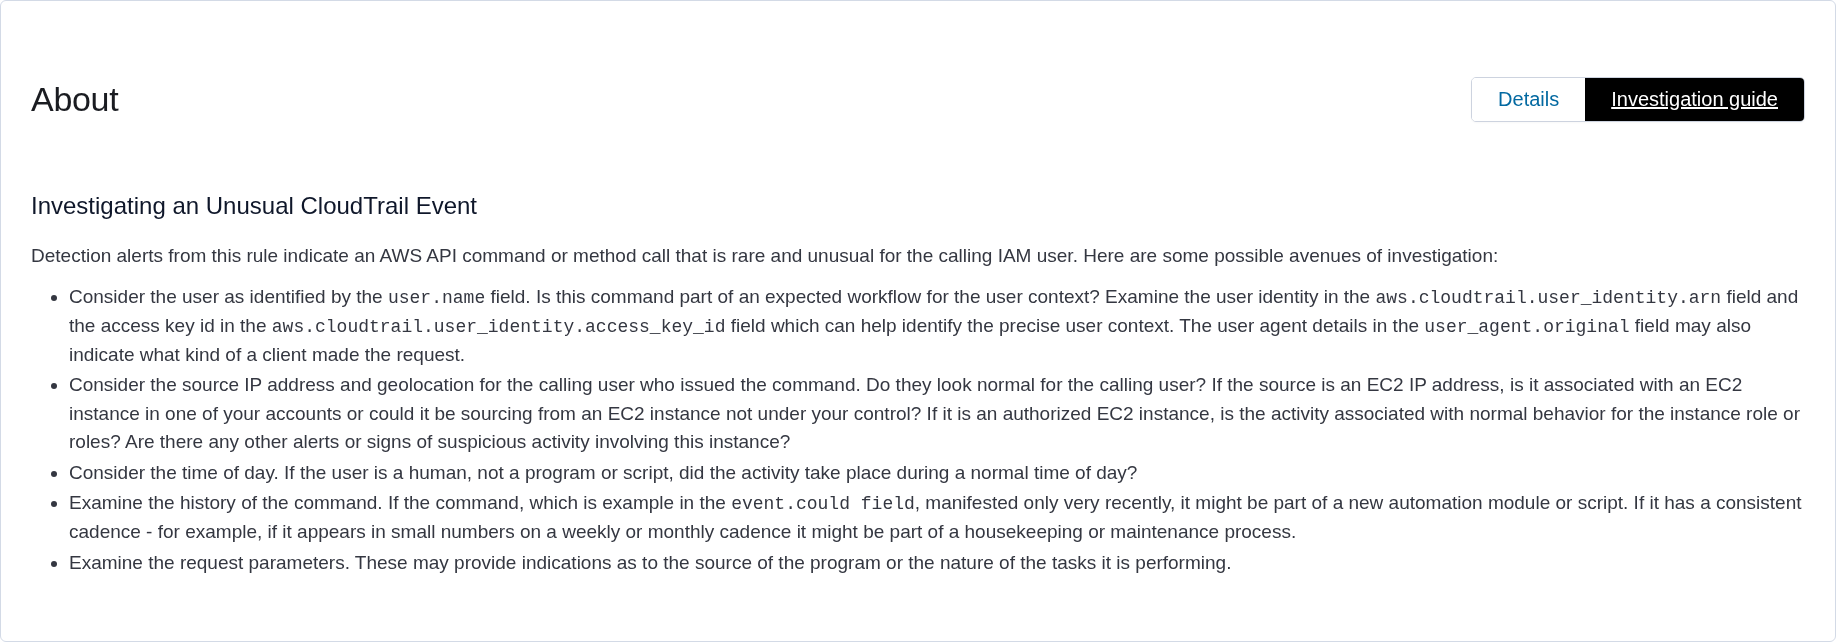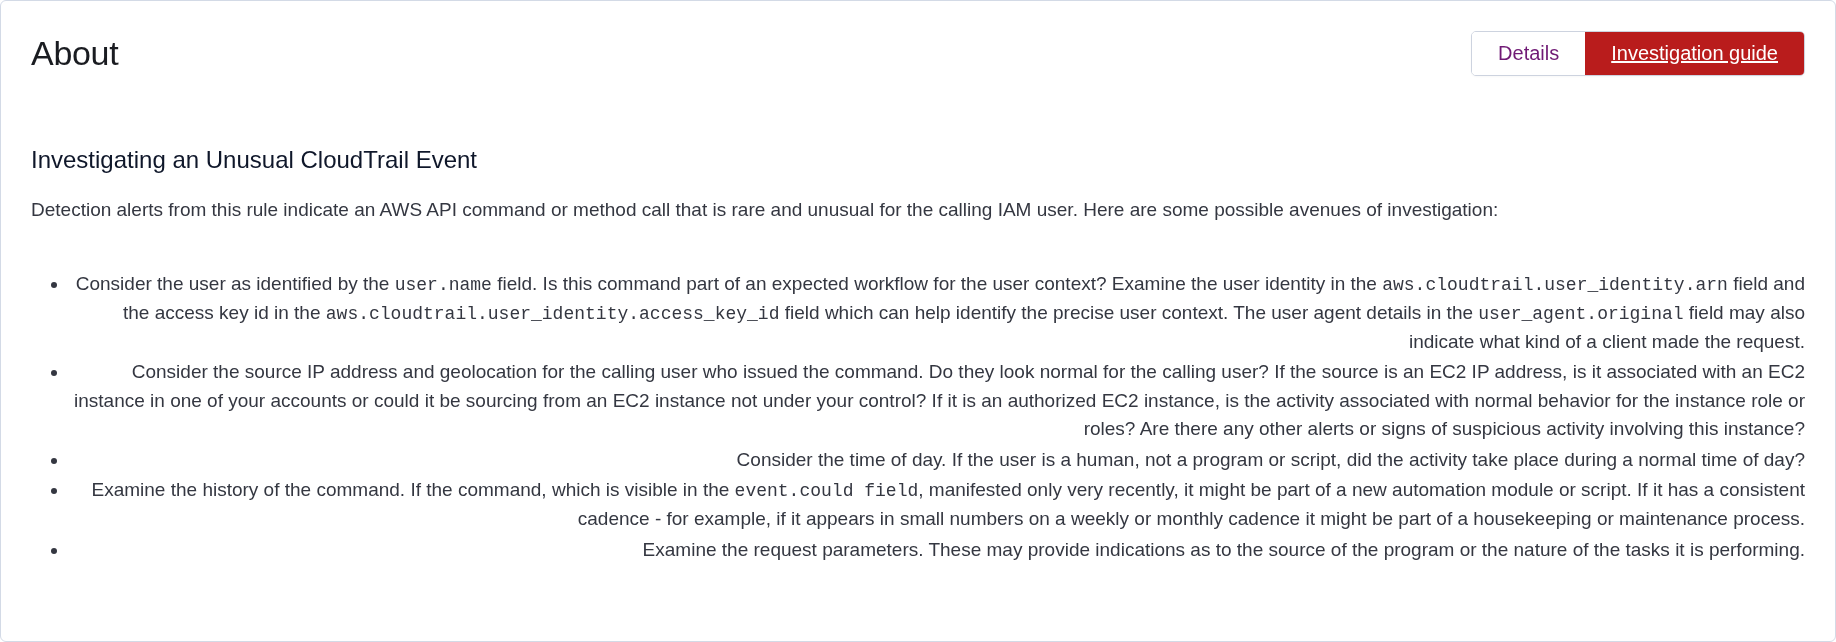--- a/index.html
+++ b/index.html
@@ -17,64 +17,64 @@
       border: 1px solid #d3dae6;
       border-radius: 6px;
       padding: 30px 30px 40px 30px;
       height: 100%;
     }
     .header-row {
       display: flex;
       justify-content: space-between;
       align-items: center;
       margin-bottom: 70px;
+      margin-top: 46px;
     }
     .panel-title {
       font-size: 34px;
       font-weight: 400;
       color: #1a1c21;
       letter-spacing: -0.3px;
     }
     .tab-group {
       display: flex;
       border: 1px solid #cdd3df;
       border-radius: 5px;
       overflow: hidden;
       box-shadow: 0 1px 2px rgba(0,0,0,0.03);
     }
     .tab {
       padding: 10px 26px;
       font-size: 20px;
       cursor: pointer;
       background: #ffffff;
-      color: #701a75;
+      color: #0369a1;
       border: none;
       font-family: inherit;
     }
     .tab.active {
-      background: #b91c1c;
+      background: #000000;
       color: #ffffff;
       text-decoration: underline;
     }
     .content-title {
       font-size: 24px;
       font-weight: 500;
       color: #0f172a;
       margin-bottom: 22px;
     }
     .intro {
       font-size: 19px;
       color: #343741;
       line-height: 1.5;
-      margin-bottom: 45px;
+      margin-bottom: 12px;
     }
     ul.bullets {
       list-style: disc;
       padding-left: 38px;
-      text-align: right;
     }
     ul.bullets li {
       font-size: 19px;
       color: #343741;
       line-height: 1.5;
       margin-bottom: 2px;
     }
     code {
       font-family: "SFMono-Regular", Menlo, Consolas, "Liberation Mono", monospace;
       font-size: 18px;
@@ -96,17 +96,17 @@
   <h3 class="content-title">Investigating an Unusual CloudTrail Event</h3>
   <p class="intro">Detection alerts from this rule indicate an AWS API command or method call that is rare and unusual for the calling IAM user. Here are some possible avenues of investigation:</p>
 
   <ul class="bullets">
     <li>
       <span>Consider the user as identified by the </span><code>user.name</code><span> field. Is this command part of an expected workflow for the user context? Examine the user identity in the </span><code>aws.cloudtrail.user_identity.arn</code><span> field and the access key id in the </span><code>aws.cloudtrail.user_identity.access_key_id</code><span> field which can help identify the precise user context. The user agent details in the </span><code>user_agent.original</code><span> field may also indicate what kind of a client made the request.</span>
     </li>
     <li>Consider the source IP address and geolocation for the calling user who issued the command. Do they look normal for the calling user? If the source is an EC2 IP address, is it associated with an EC2 instance in one of your accounts or could it be sourcing from an EC2 instance not under your control? If it is an authorized EC2 instance, is the activity associated with normal behavior for the instance role or roles? Are there any other alerts or signs of suspicious activity involving this instance?</li>
     <li>Consider the time of day. If the user is a human, not a program or script, did the activity take place during a normal time of day?</li>
     <li>
-      <span>Examine the history of the command. If the command, which is visible in the </span><code>event.could field</code><span>, manifested only very recently, it might be part of a new automation module or script. If it has a consistent cadence - for example, if it appears in small numbers on a weekly or monthly cadence it might be part of a housekeeping or maintenance process.</span>
+      <span>Examine the history of the command. If the command, which is example in the </span><code>event.could field</code><span>, manifested only very recently, it might be part of a new automation module or script. If it has a consistent cadence - for example, if it appears in small numbers on a weekly or monthly cadence it might be part of a housekeeping or maintenance process.</span>
     </li>
     <li>Examine the request parameters. These may provide indications as to the source of the program or the nature of the tasks it is performing.</li>
   </ul>
 </div>
 
 </body></html>

